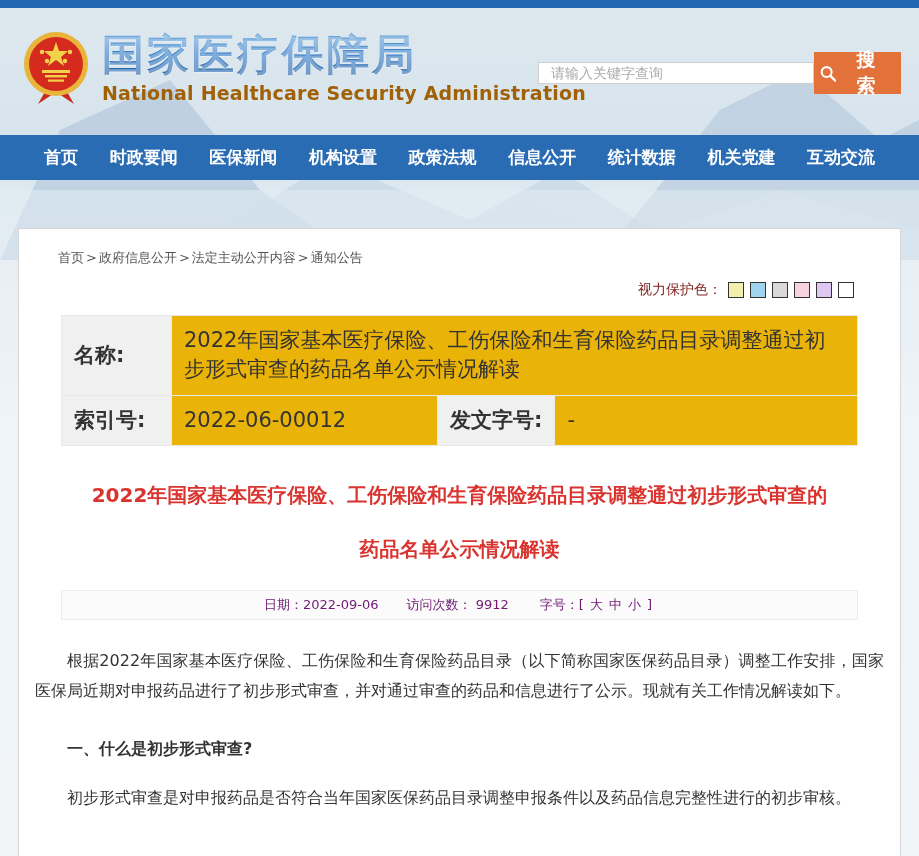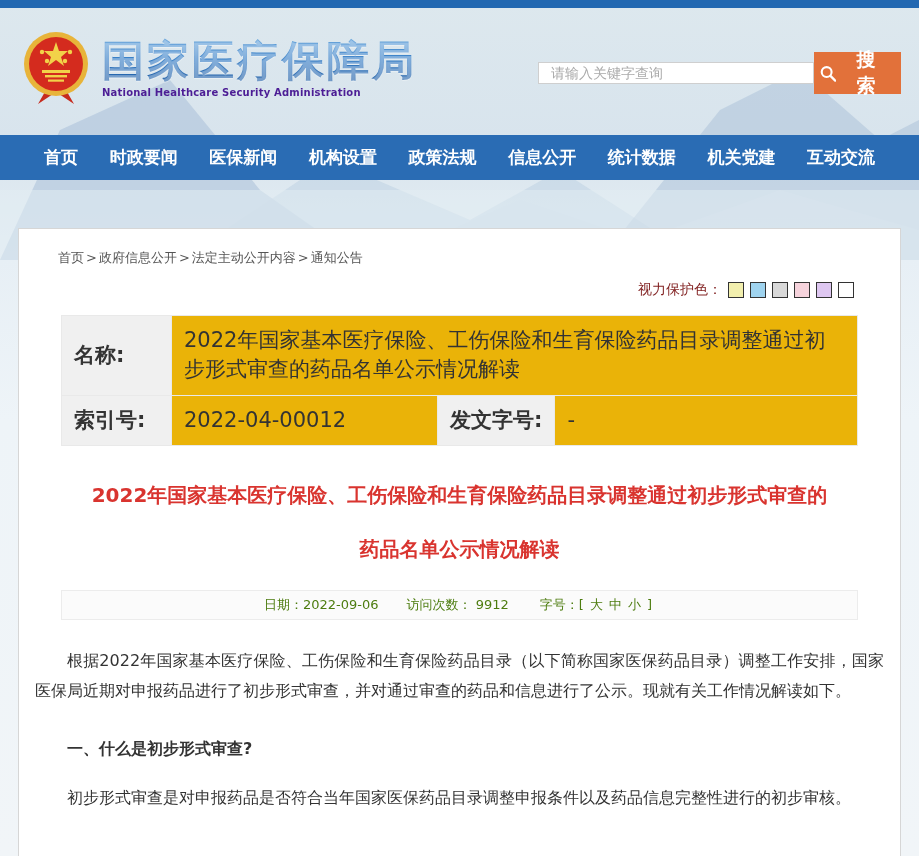--- a/index.html
+++ b/index.html
@@ -16,21 +16,21 @@
   .site-header { position:relative; z-index:2; height:127px;padding-left:24px; }
   .brand { position:absolute; left:22px; top:22px; display:flex; align-items:center; }
   .emblem { width:68px; height:76px; margin-right:12px; }
   .brand-text { display:flex; flex-direction:column; }
   .site-name-cn {
     font-size:42px; font-weight:bold; letter-spacing:3px; line-height:1.1;
     background:linear-gradient(180deg,#6aa7dd 0%,#2f79c4 45%,#14549e 100%);
     -webkit-background-clip:text; background-clip:text; color:transparent;
     text-shadow:0 1px 1px rgba(255,255,255,0.4);
   }
-  .site-name-en { font-size:10px; font-weight:bold; color:#4c1d95; margin-top:3px; letter-spacing:0.2px; }
+  .site-name-en { font-size:19px; font-weight:bold; color:#a16207; margin-top:3px; letter-spacing:0.2px; }
   .search-box { position:absolute; right:18px; top:44px; display:flex; align-items:center; }
   .search-input {
     width:276px; height:22px; border:1px solid #cfcfcf; background:#fff;
     padding:0 12px; font-size:14px; color:#333; outline:none;
     font-family:"DejaVu Sans","Liberation Sans",sans-serif;
   }
   .search-input::placeholder { color:#aaa; }
   .search-btn {
     width:87px; height:42px; margin-left:0; border:none; cursor:pointer;
     background:#e2713a; color:#fff; font-size:19px; font-weight:bold;
@@ -67,21 +67,21 @@
   
   .article-title {
     color:#d9342f; font-weight:bold; font-size:20px; text-align:center;
     margin:34px 30px 0; line-height:1.5;
   }
   .article-title .line2 { margin-top:24px; }
   .meta-bar {
     width:797px; height:30px; margin:26px auto 0;
     background:#fbfbfb; border:1px solid #ececec;
     display:flex; align-items:center; justify-content:center;
-    font-size:13px; color:#4d7c0f;
+    font-size:13px; color:#701a75;
   }
   .meta-bar span { margin:0 14px; }
   .font-size-links span { margin:0 3px; cursor:pointer; }
   .article-body { padding:8px 16px 0; font-size:16px; color:#333; }
   .article-body p { text-indent:2em; line-height:30px; margin:18px 0; text-align:justify; }
   .section-heading { text-indent:2em; font-weight:bold; font-size:16px; margin:26px 0 6px; color:#333; line-height:33px; }
 </style>
 </head>
 <body>
 
@@ -157,21 +157,21 @@
   </div>
 
   <table class="doc-table">
     <tbody>
         <tr>
       <td class="lbl">名称:</td>
       <td class="val" colspan="3">2022年国家基本医疗保险、工伤保险和生育保险药品目录调整通过初步形式审查的药品名单公示情况解读</td>
     </tr>
     <tr>
       <td class="lbl">索引号:</td>
-      <td class="val val1">2022-04-00012</td>
+      <td class="val val1">2022-06-00012</td>
       <td class="lbl">发文字号:</td>
       <td class="val">-</td>
     </tr>
   </tbody>
     </table>
 
   <h1 class="article-title">
     <div class="line1">2022年国家基本医疗保险、工伤保险和生育保险药品目录调整通过初步形式审查的</div>
     <div class="line2">药品名单公示情况解读</div>
   </h1>

